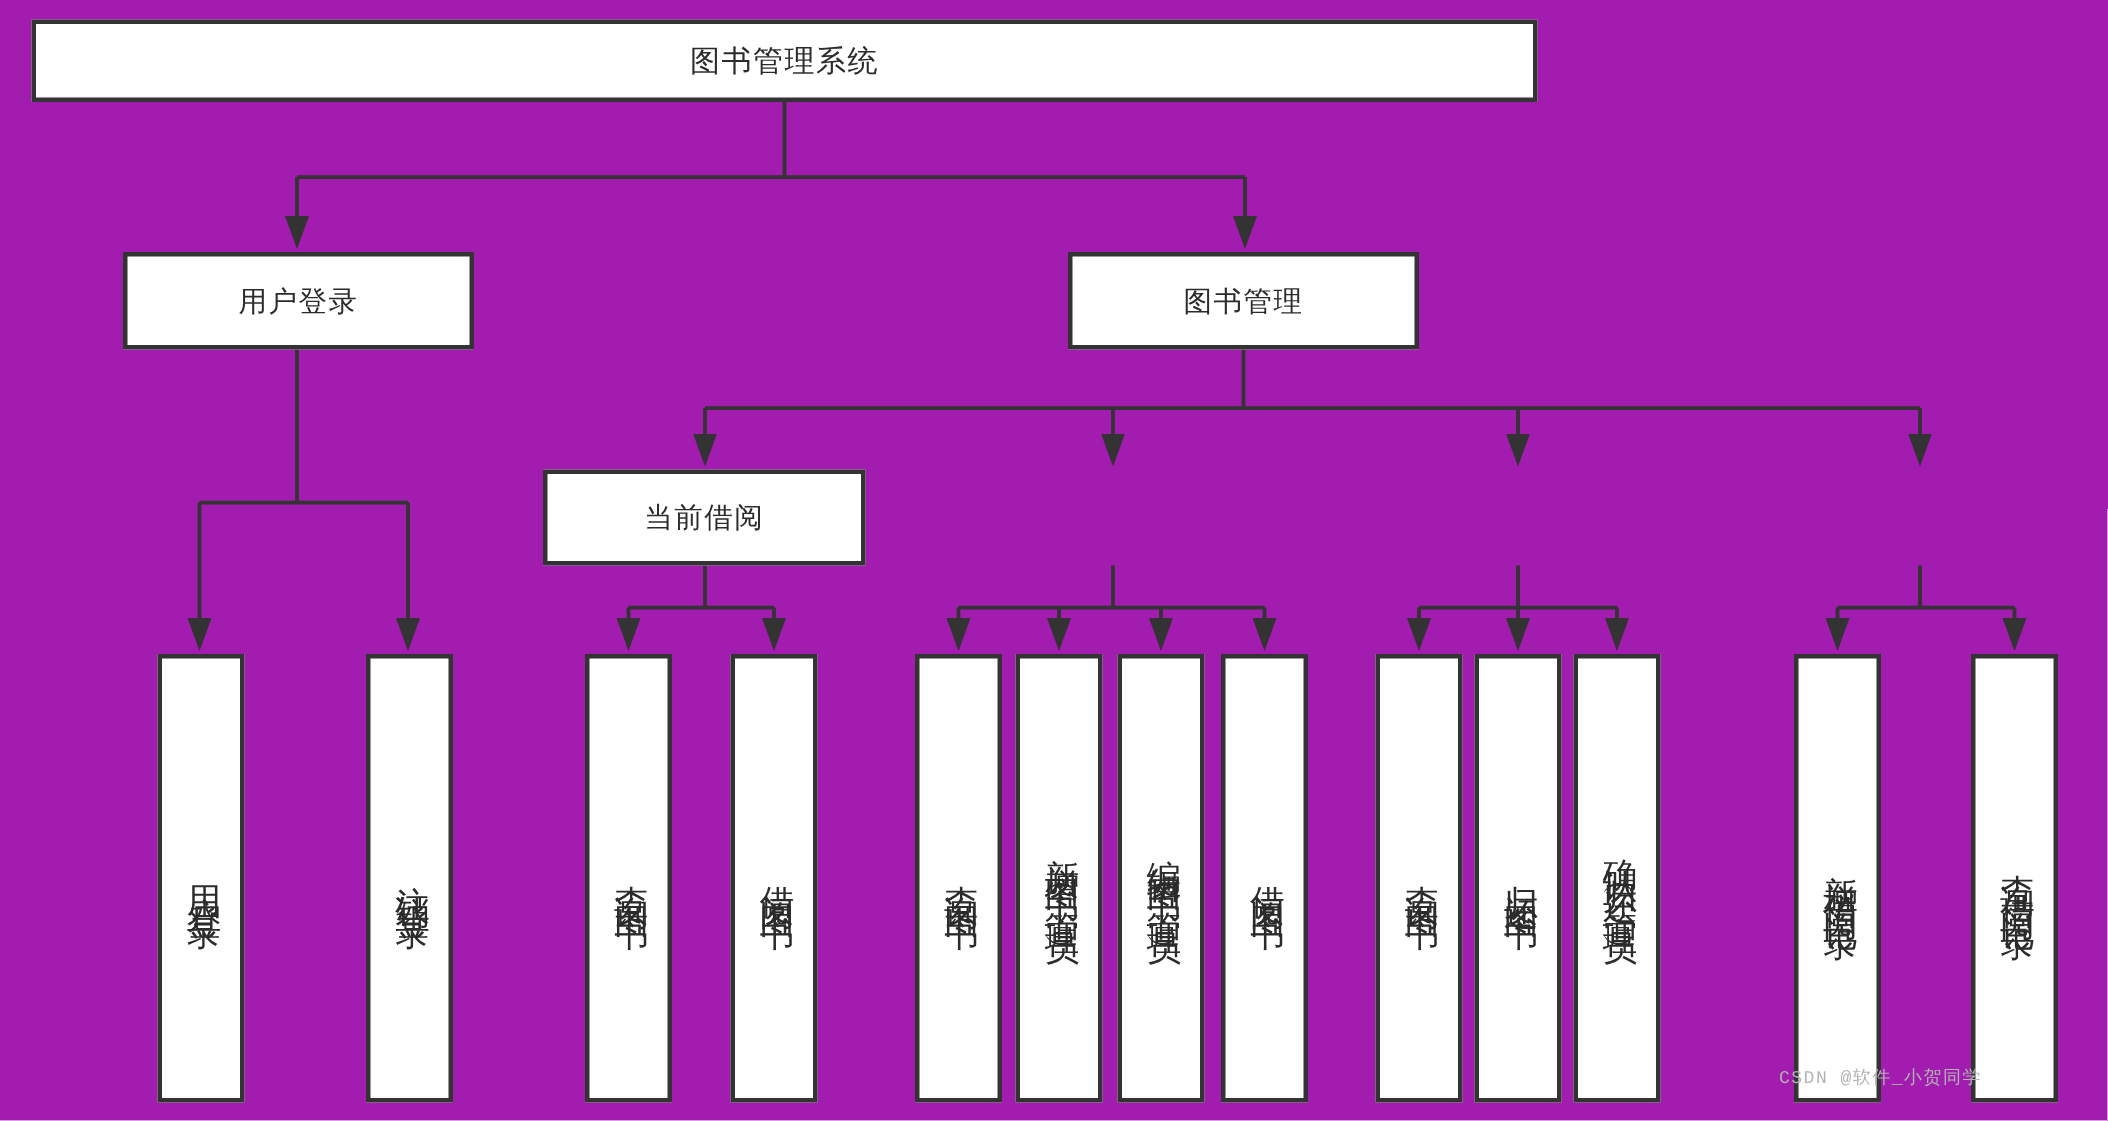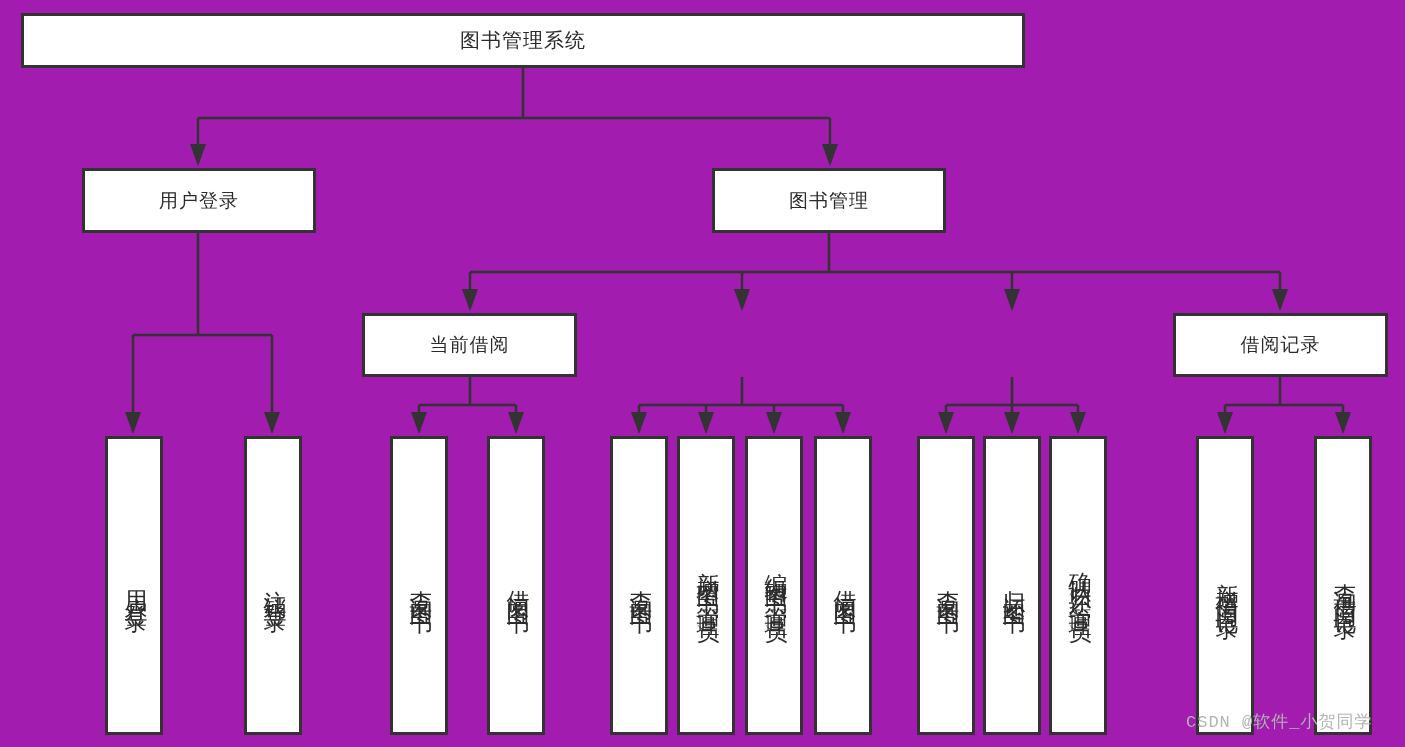--- a/index.html
+++ b/index.html
@@ -61,21 +61,21 @@
   .pos-leaf-b2        { left: 814px; }
   .pos-leaf-q3        { left: 917px; }
   .pos-leaf-ret       { left: 983px; }
   .pos-leaf-conf      { left: 1049px;}
   .pos-leaf-addrec    { left: 1196px;}
   .pos-leaf-qrec      { left: 1314px;}
   .watermark {
     position: absolute;
     left: 1186px;
     top: 710px;
-    font-size: 17px;
+    font-size: 12px;
     color: #b3b3b3;
     letter-spacing: 1px;
     white-space: nowrap;
   }
 </style>
 </head>
 <body>
 
 <div id="canvas">
 
@@ -129,23 +129,20 @@
   <div class="box l2-box pos-user-login">
     <span class="lbl">用户登录</span>
   </div>
   <div class="box l2-box pos-book-mgmt">
     <span class="lbl">图书管理</span>
   </div>
 
   <div class="box l3-box pos-new-book">
     <span class="lbl">当前借阅</span>
   </div>
-  <div class="box l3-box pos-borrow-records">
-    <span class="lbl">借阅记录</span>
-  </div>
 
   <div class="box leaf pos-leaf-login">
     <span class="vlbl">用户登录</span>
   </div>
   <div class="box leaf pos-leaf-logout">
     <span class="vlbl">注销登录</span>
   </div>
 
   <div class="box leaf pos-leaf-q1">
     <span class="vlbl">查询图书</span>

